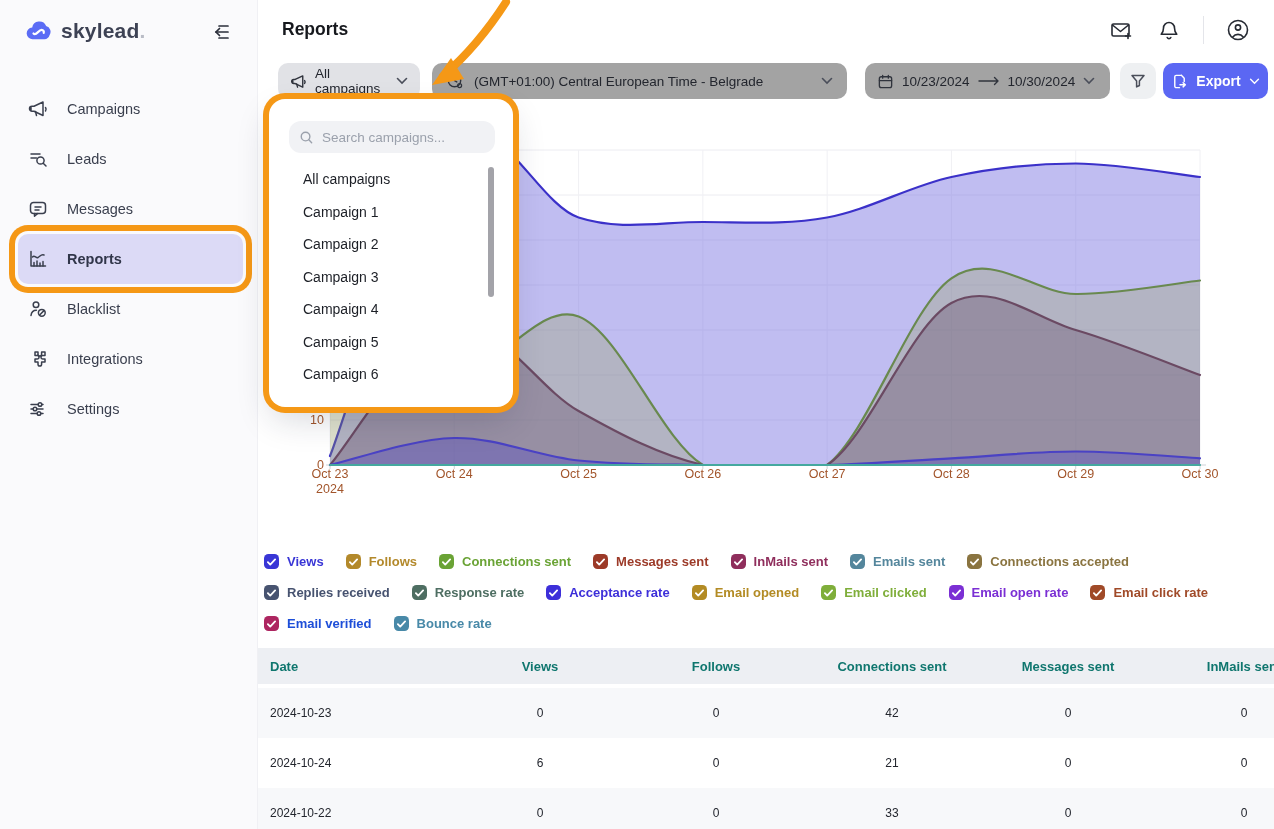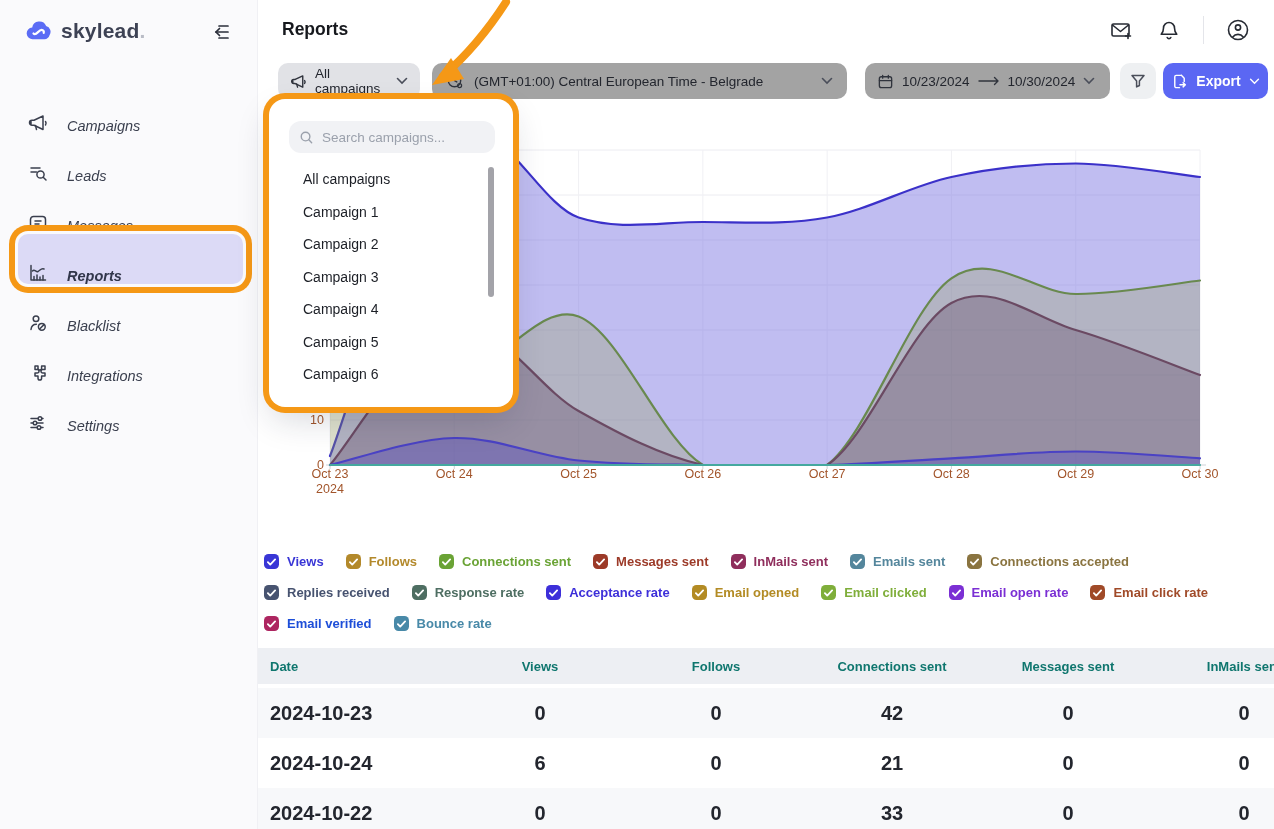--- a/index.html
+++ b/index.html
@@ -10,21 +10,21 @@
   
   .sidebar { position:absolute; left:0; top:0; width:258px; height:829px;
     background:#fafafc; border-right:1px solid #f0f0f4; z-index:4; }
   .logo-row { position:absolute; left:24px; top:14px; width:214px; height:34px;
     display:flex; align-items:center; }
   .logo-text { font-size:21px; font-weight:700; color:#3d4254; letter-spacing:.2px; margin-left:7px;text-align:right; }
   .logo-dot { color:#b9bcc6; font-size:21px; font-weight:700; }
   .collapse-btn { position:absolute; right:24px; top:20px; width:24px; height:24px; cursor:pointer; }
   .menu { position:absolute; left:0; top:84px; width:258px; display:flex; flex-direction:column; }
   .menu-item { height:50px; margin:0 15px 0 18px; border-radius:10px; display:flex;
-    align-items:flex-end; padding-left:9px; cursor:pointer;font-style:italic; }
+    align-items:center; padding-left:9px; cursor:pointer; }
   .menu-item .mi-label { margin-left:18px; font-size:14.5px; font-weight:500; color:#3a3f4e; }
   .menu-item.active { background:#dcdaf6;
     box-shadow:0 0 0 3px #fafafc, 0 0 0 9px #f59816; }
   .menu-item.active .mi-label { color:#31364a; font-weight:600; }
   .mi-icon { width:22px; height:22px; flex:0 0 22px; }
 
   
   .main-header { position:absolute; left:258px; top:0; width:1016px; height:56px; z-index:5; }
   .page-title { position:absolute; left:24px; top:19px; font-size:17.5px; font-weight:700; color:#16181d; }
   .hdr-icons { position:absolute; right:12px; top:16px; display:flex; align-items:center; }
@@ -79,21 +79,21 @@
 
   
   .rpt-table { position:absolute; left:258px; top:648px; width:1016px; height:181px;
     overflow:hidden; z-index:2; }
   .tbl-inner { width:1074px; }
   .tbl-row { display:flex; }
   .tbl-head { height:36px; background:#edeff3; align-items:center; }
   .tbl-head .cell { font-size:13px; font-weight:700; color:#0f766e; }
   .tbl-gap { height:4px; background:#fff; }
   .tbl-body-row { height:50px; align-items:center; }
-  .tbl-body-row .cell { font-size:20px; font-weight:700; color:#23262e; }
+  .tbl-body-row .cell { font-size:12px; font-weight:400; color:#23262e; }
   .cell { flex:0 0 176px; text-align:center; }
   .cell.first { flex:0 0 194px; text-align:left; padding-left:12px; }
   .row-alt { background:#f7f8fa; }
   .row-plain { background:#ffffff; }
 
   
   #annot-layer { position:absolute; left:0; top:0; width:1274px; height:829px;
     z-index:30; pointer-events:none; }
 </style>
 </head>

